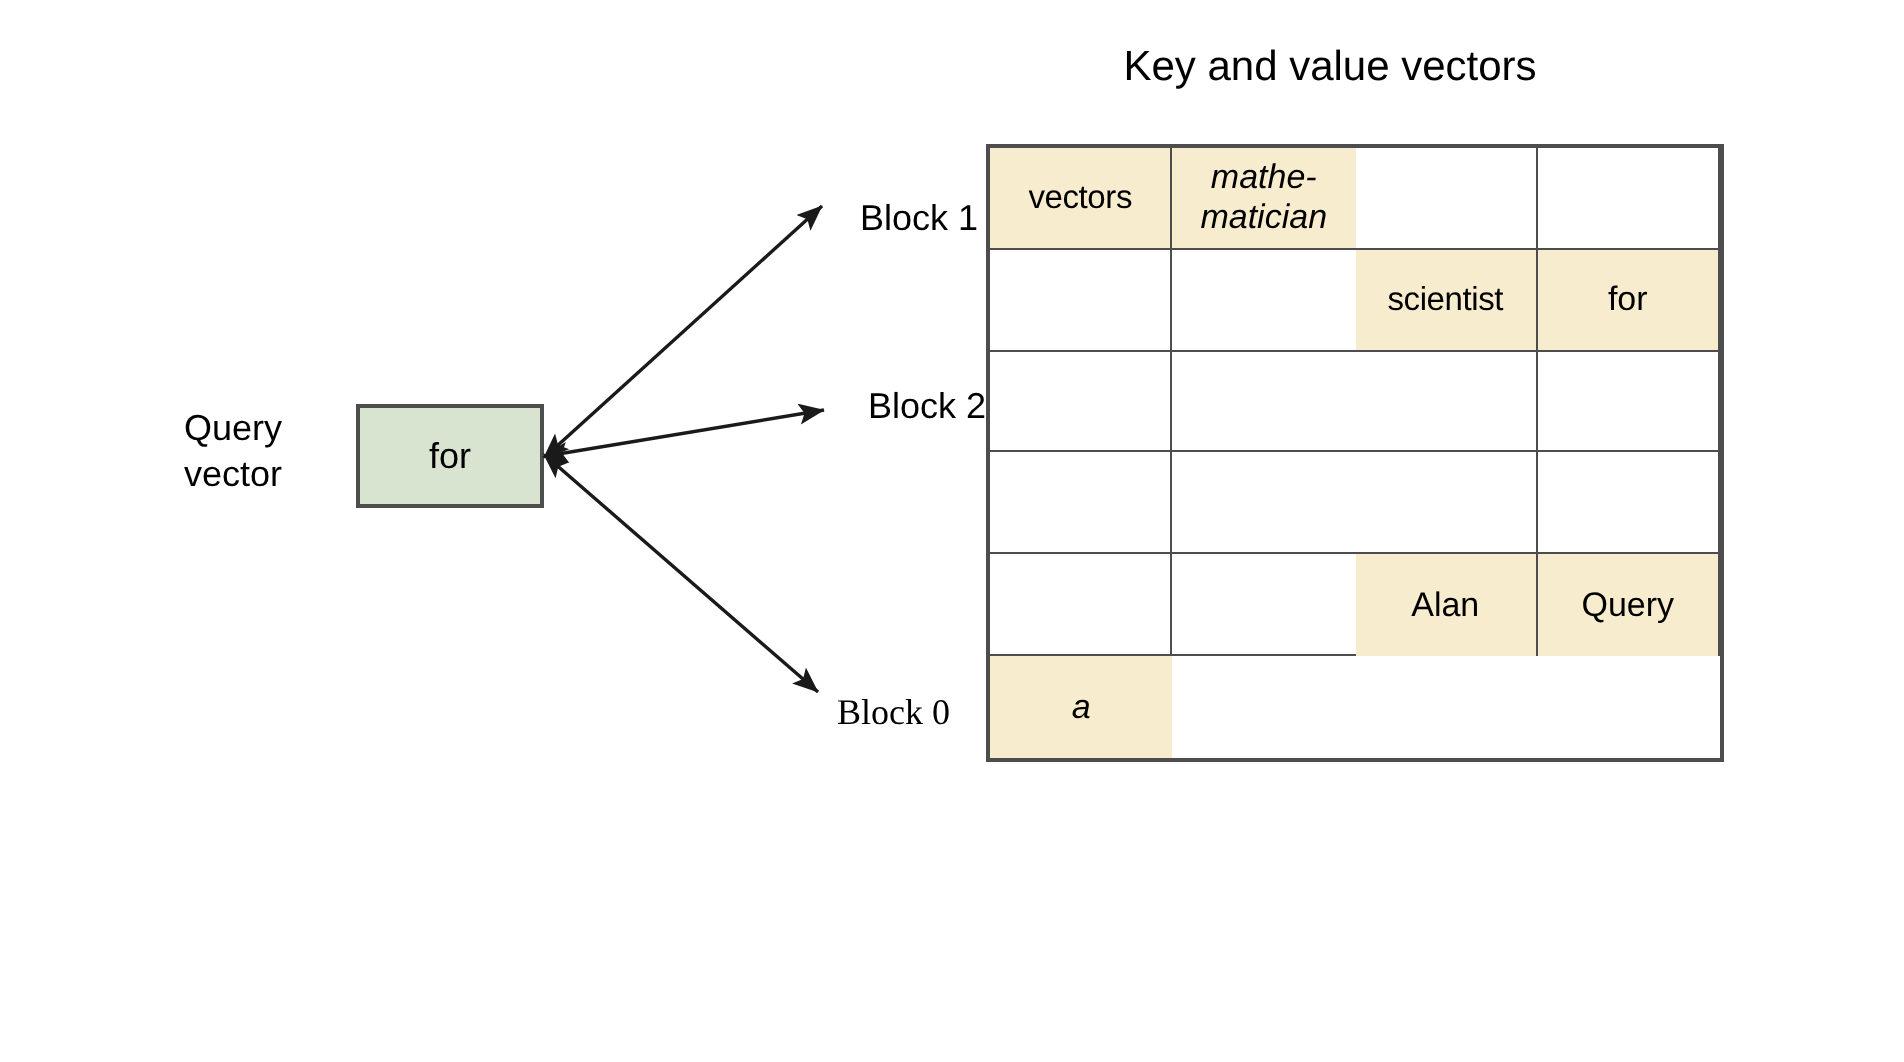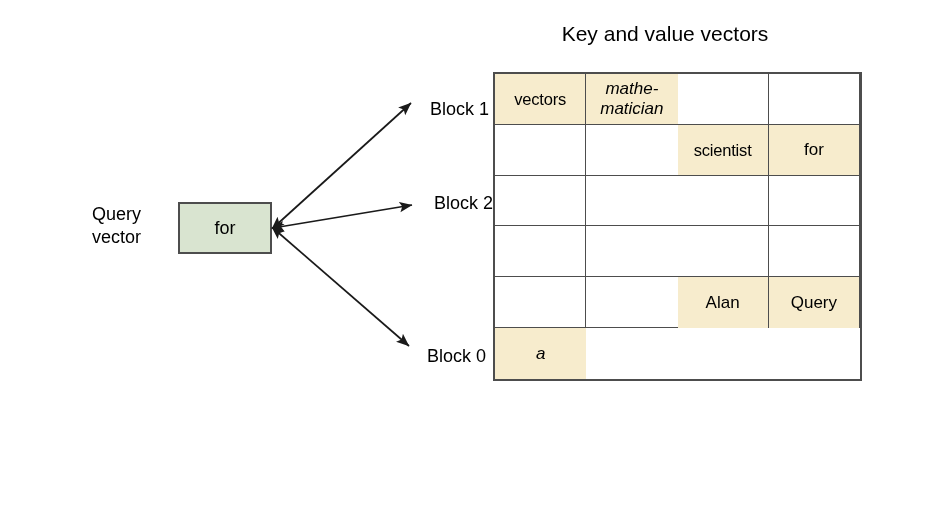--- a/index.html
+++ b/index.html
@@ -68,21 +68,21 @@
   .block-label {
     position: absolute;
     font-size: 18px;
     line-height: 22px;
     white-space: nowrap;
     text-align: right;
     width: 72px;
   }
   #block-label-1 { left: 417px; top: 98px; }
   #block-label-2 { left: 421px; top: 192px; text-align: right; }
-  #block-label-0 { left: 414px; top: 345px; }
+  #block-label-0 { left: 403px; top: 345px; font-family: Liberation Serif, serif; }
 
   
   #kv-grid {
     position: absolute;
     left: 493px;
     top: 72px;
     width: 369px;
     height: 309px;
     box-sizing: border-box;
     border: 2px solid #4d4d4d;

